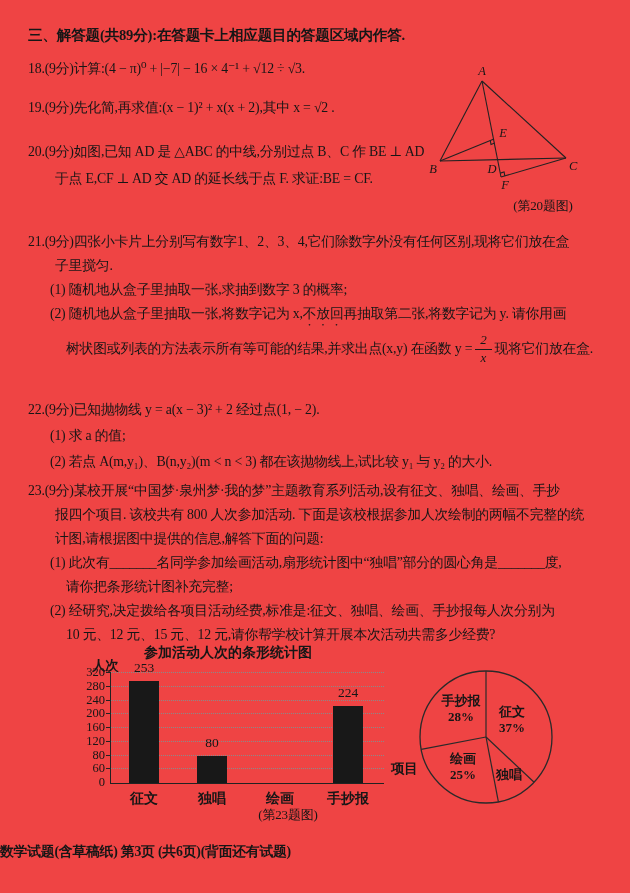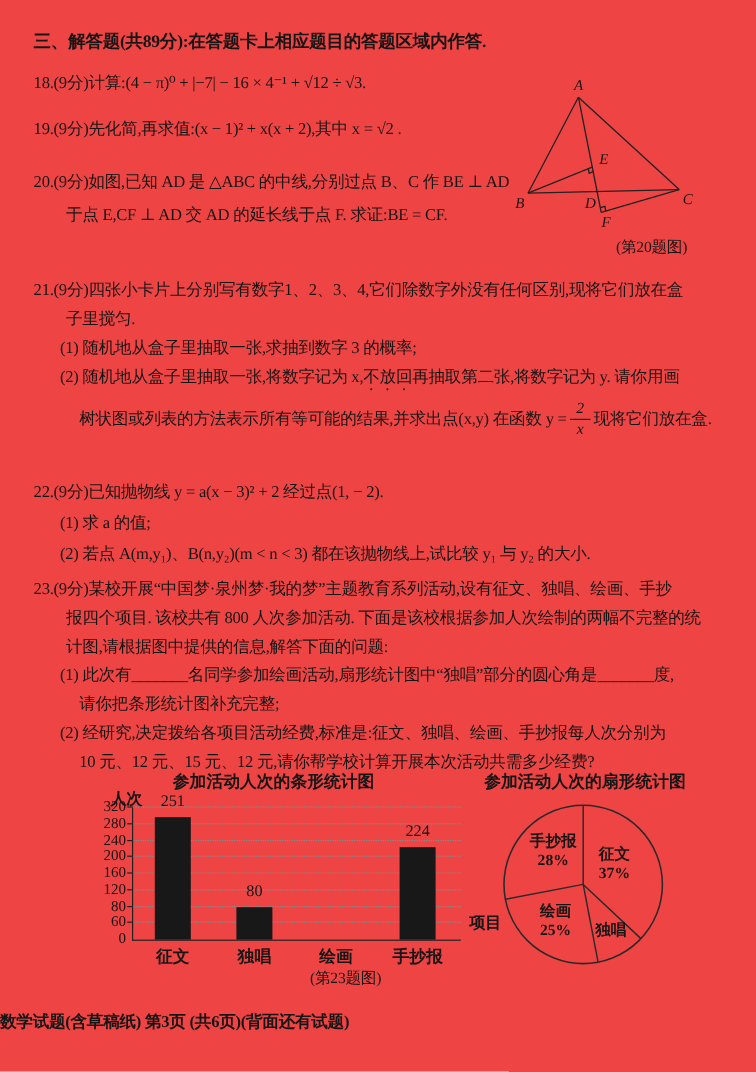--- a/index.html
+++ b/index.html
@@ -160,35 +160,34 @@
           <div class="gridline" style="top: 26.5px;"></div>
           <div class="ytick" style="top: 19.5px;">240</div>
           <div class="ytickmark" style="top: 26.5px;"></div>
           <div class="gridline" style="top: 12.75px;"></div>
           <div class="ytick" style="top: 5.75px;">280</div>
           <div class="ytickmark" style="top: 12.75px;"></div>
           <div class="gridline" style="top: -1px;"></div>
           <div class="ytick" style="top: -8px;">320</div>
           <div class="ytickmark" style="top: -1px;"></div>
           <div class="bar" style="left: 18px; height: 101.75px;"></div>
-          <div class="vlabel" style="left: 33px; bottom: 102.75px;">251</div>
+          <div class="vlabel" style="left: 33px; bottom: 102.75px;">253</div>
           <div class="clabel" style="left: 33px;">征文</div>
           <div class="bar" style="left: 86px; height: 27.5px;"></div>
           <div class="vlabel" style="left: 101px; bottom: 28.5px;">80</div>
           <div class="clabel" style="left: 101px;">独唱</div>
           <div class="clabel" style="left: 169px;">绘画</div>
           <div class="bar" style="left: 222px; height: 77px;"></div>
           <div class="vlabel" style="left: 237px; bottom: 78px;">224</div>
           <div class="clabel" style="left: 237px;">手抄报</div>
         </div>
       <div class="bar-caption">(第23题图)</div>
     </div>
 
     <div class="pie-chart">
-      <div class="pie-title">参加活动人次的扇形统计图</div>
       <div class="pie-svg-wrap">
         <svg width="150" height="150" viewBox="0 0 150 150" id="pie-svg">
           <circle cx="75" cy="75" r="66" fill="none" stroke="#2a2a2a" stroke-width="1.3"></circle>
         <line x1="75" y1="75" x2="75.0" y2="9.0" stroke="#2a2a2a" stroke-width="1.2"></line>
             <line x1="75" y1="75" x2="123.1" y2="120.2" stroke="#2a2a2a" stroke-width="1.2"></line>
             <line x1="75" y1="75" x2="87.4" y2="139.8" stroke="#2a2a2a" stroke-width="1.2"></line>
             <line x1="75" y1="75" x2="10.2" y2="87.4" stroke="#2a2a2a" stroke-width="1.2"></line>
           </svg>
       </div>
     <div class="pie-label" style="left: 132px; top: 73px;">征文<br>37%</div>

